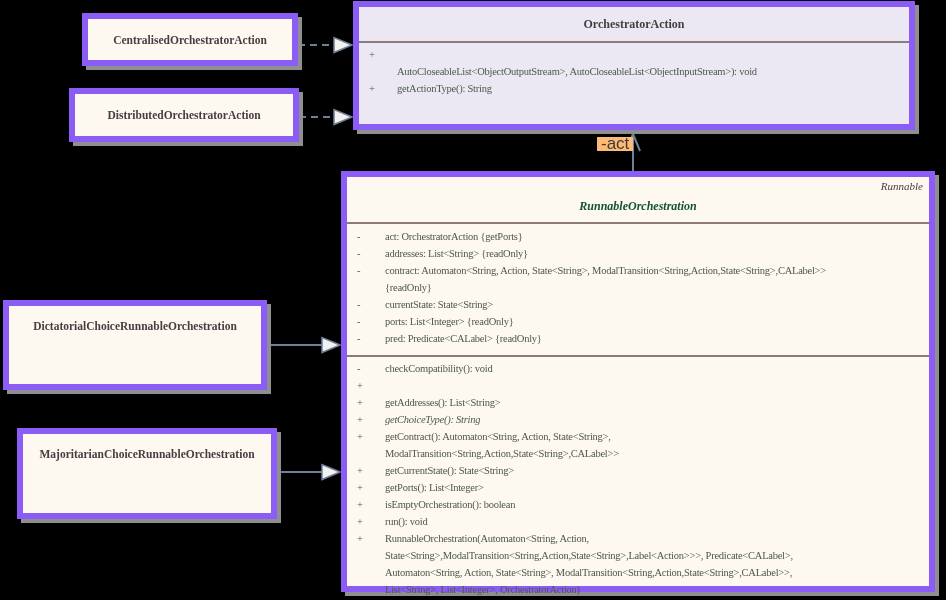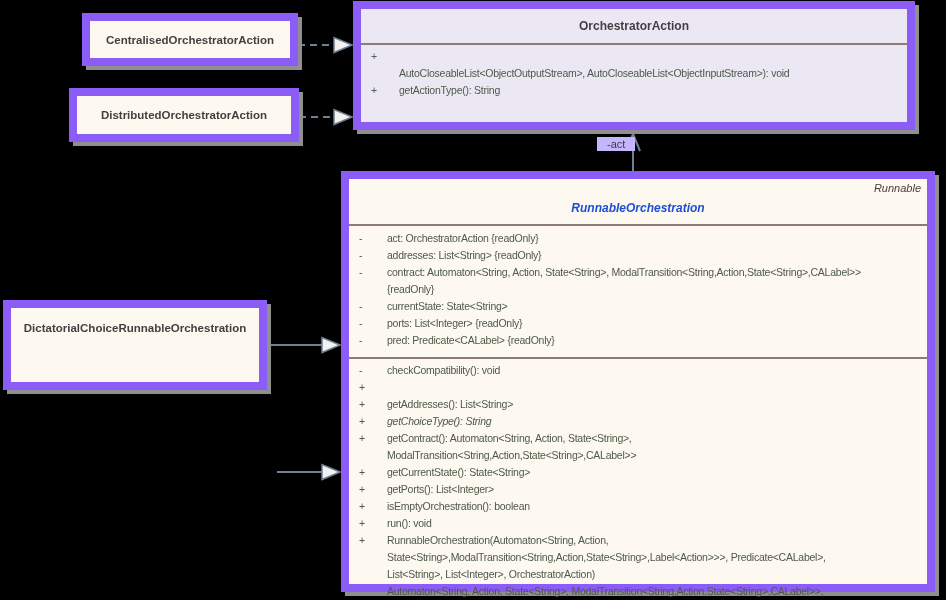--- a/index.html
+++ b/index.html
@@ -2,53 +2,54 @@
 <html><head>
 <meta charset="utf-8">
 <style>
   html,body{margin:0;padding:0;background:#000;}
   .stage{
     position:relative;width:946px;height:600px;background:#000;
     font-family:"Liberation Sans","DejaVu Sans",sans-serif;overflow:hidden;
   }
   .box{
     position:absolute;box-sizing:border-box;
-    background:#fdf8f0;border:8px solid #8b5cf6;
+    background:#fdf8f0;border:6px solid #8b5cf6;
     box-shadow:4px 4px 0 0 #8f8f8f;
+    font-family:Liberation Serif, serif;
   }
   .iface{background:#ebe8f3;}
   .small-title{
     display:flex;align-items:center;justify-content:center;
     font-weight:bold;font-size:11.5px;color:#473d40;text-align:center;
   }
   .top-title{align-items:flex-start;padding-top:14px;}
   .name-comp{position:relative;height:45px;}
   .corner-label{
     position:absolute;top:3px;right:6px;font-style:italic;
     font-size:11px;color:#473d40;
   }
   .cls-title{
     position:absolute;top:22px;left:0;right:0;text-align:center;
-    font-weight:bold;font-style:italic;font-size:12px;color:#1d4ed8;
+    font-weight:bold;font-style:italic;font-size:12px;color:#14532d;
   }
   .oa-name{height:34px;display:flex;align-items:center;justify-content:center;
     font-weight:bold;font-size:12px;color:#473d40;}
   .comp{border-top:2px solid #8d7a7a;padding:4px 4px 0 10px;overflow:hidden;}
   .attr-comp{height:127px;}
   .op-comp{padding-top:3px;}
   .m{
     display:flex;height:17px;line-height:17px;font-size:10.5px;
     letter-spacing:-0.25px;color:#4d5a49;white-space:nowrap;
   }
   .m .v{flex:0 0 28px;width:28px;}
   .it{font-style:italic;}
   .overlay{position:absolute;top:0;left:0;pointer-events:none;}
   .conn-label{
-    position:absolute;left:597px;top:137px;background:#c4b5fd;
-    font-size:11px;line-height:14px;padding:0 10px;color:#3c3c3c;
+    position:absolute;left:597px;top:137px;background:#fdba74;
+    font-size:17px;line-height:14px;padding:0 4px;color:#3c3c3c;
   }
 </style>
 </head>
 <body>
 
 <div class="stage">
 
   <svg class="overlay" width="946" height="600" viewBox="0 0 946 600">
 
     <g>
@@ -99,30 +100,33 @@
   </div>
 
   <div class="box small-title" style="left:82px;top:13px;width:216px;height:53px;">
     <span>CentralisedOrchestratorAction</span>
   </div>
 
   <div class="box small-title top-title" style="left:3px;top:300px;width:264px;height:90px;">
     <span>DictatorialChoiceRunnableOrchestration</span>
   </div>
 
+  <div class="box small-title top-title" style="left:17px;top:428px;width:260px;height:91px;">
+    <span>MajoritarianChoiceRunnableOrchestration</span>
+  </div>
 
   <div class="box" style="left:341px;top:171px;width:594px;height:421px;">
     <div class="name-comp">
       <span class="corner-label">Runnable</span>
       <div class="cls-title">RunnableOrchestration</div>
     </div>
     <div class="comp attr-comp">
       <div class="m">
         <span class="v">-</span>
-        <span class="t">act: OrchestratorAction {readOnly}</span>
+        <span class="t">act: OrchestratorAction {getPorts}</span>
       </div>
       <div class="m">
         <span class="v">-</span>
         <span class="t">addresses: List&lt;String&gt; {readOnly}</span>
       </div>
       <div class="m">
         <span class="v">-</span>
         <span class="t">contract: Automaton&lt;String, Action, State&lt;String&gt;, ModalTransition&lt;String,Action,State&lt;String&gt;,CALabel&gt;&gt;</span>
       </div>
       <div class="m">
@@ -185,24 +189,24 @@
       <div class="m">
         <span class="v">+</span>
         <span class="t">RunnableOrchestration(Automaton&lt;String, Action,</span>
       </div>
       <div class="m">
         <span class="v"></span>
         <span class="t">State&lt;String&gt;,ModalTransition&lt;String,Action,State&lt;String&gt;,Label&lt;Action&gt;&gt;&gt;, Predicate&lt;CALabel&gt;,</span>
       </div>
       <div class="m">
         <span class="v"></span>
+        <span class="t">Automaton&lt;String, Action, State&lt;String&gt;, ModalTransition&lt;String,Action,State&lt;String&gt;,CALabel&gt;&gt;,</span>
+      </div>
+      <div class="m">
+        <span class="v"></span>
         <span class="t">List&lt;String&gt;, List&lt;Integer&gt;, OrchestratorAction)</span>
       </div>
-      <div class="m">
-        <span class="v"></span>
-        <span class="t">Automaton&lt;String, Action, State&lt;String&gt;, ModalTransition&lt;String,Action,State&lt;String&gt;,CALabel&gt;&gt;,</span>
-      </div>
     </div>
   </div>
 
   <div class="conn-label">-act</div>
 
 </div>
 
 </body></html>

